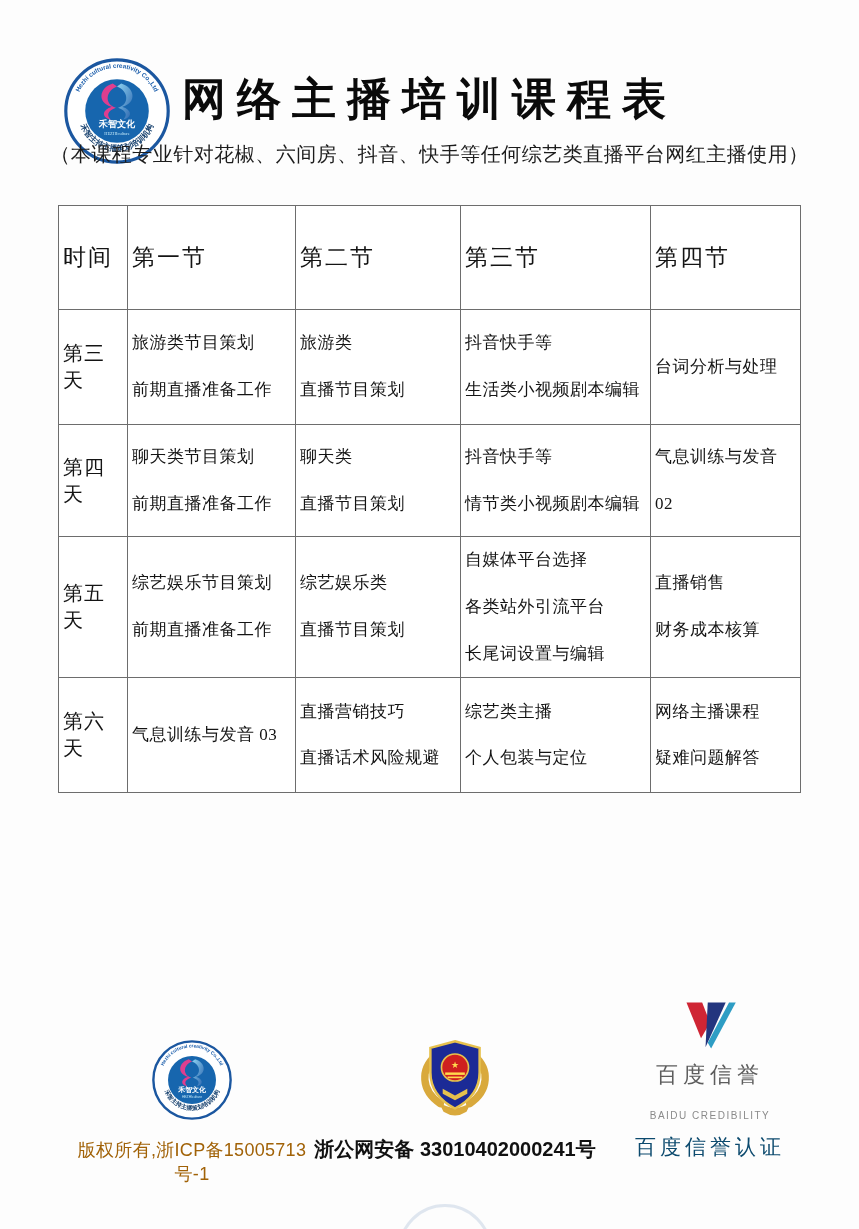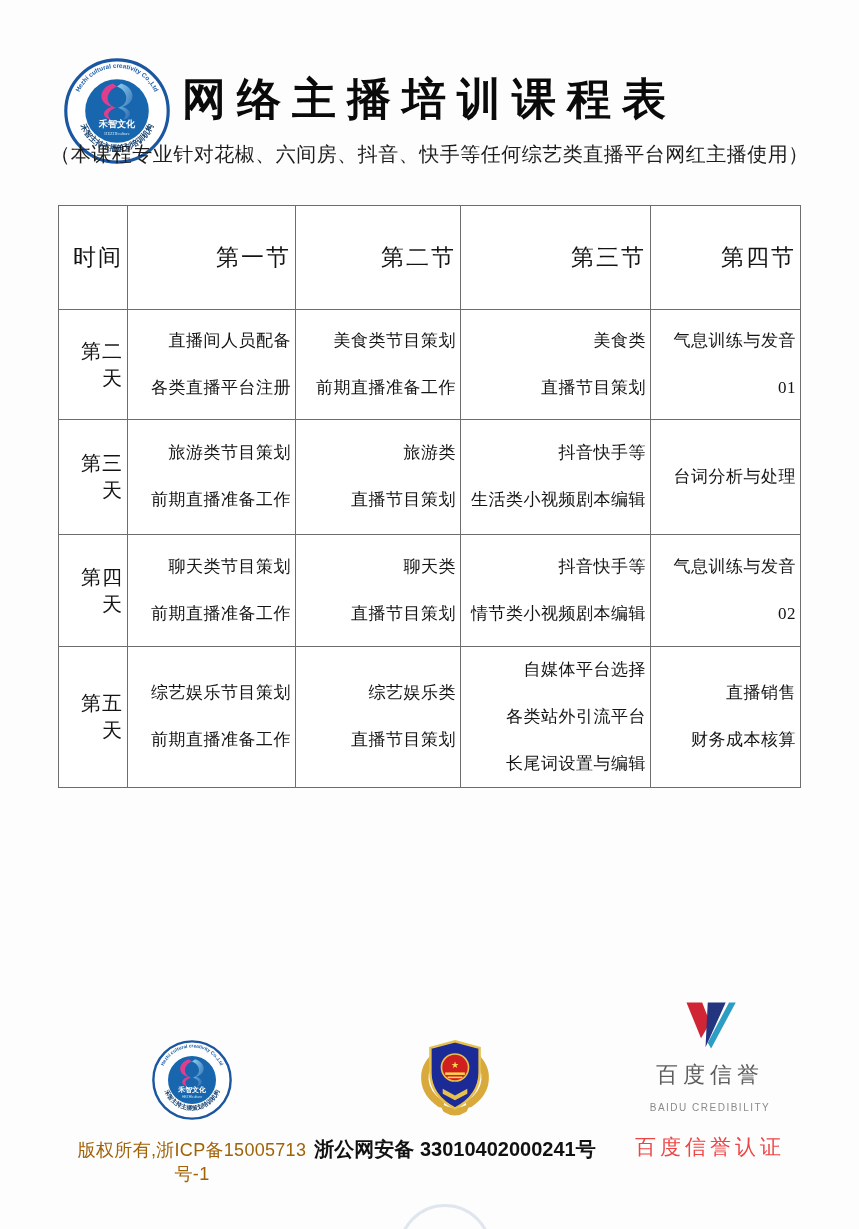--- a/index.html
+++ b/index.html
@@ -17,39 +17,39 @@
   .page-subtitle{
     position:absolute;top:141px;left:0;width:100%;text-align:center;
     font-size:20px;letter-spacing:.5px;color:#1c1c1c;
   }
   
   table.schedule{
     position:absolute;left:58px;top:205px;border-collapse:collapse;table-layout:fixed;
     background:#fff;
   }
   .schedule th,.schedule td{
-    border:1px solid #6d6d6d;text-align:right;vertical-align:middle;
+    border:1px solid #6d6d6d;text-align:left;vertical-align:middle;
     font-weight:normal;padding:0 4px;
   }
   .schedule thead th{font-size:23px;letter-spacing:2px;}
   .schedule td.day{font-size:20px;letter-spacing:1px;}
   .schedule .cell{font-size:17px;line-height:2.75;white-space:pre-line;letter-spacing:.5px;}
   
   .footer-block{position:absolute;text-align:center;font-family:"Liberation Sans","DejaVu Sans",sans-serif;}
   .f-company{left:62px;top:1040px;width:260px;}
   .f-company .logo-bottom{width:80px;height:80px;display:inline-block;}
   .f-company .copyright{margin-top:14px;font-size:18px;color:#a16207;letter-spacing:.3px;}
   .f-police{left:305px;top:1038px;width:300px;}
   .f-police .badge{width:82px;height:82px;display:inline-block;}
   .f-police .police-no{margin-top:12px;font-size:20px;font-weight:bold;color:#111;}
   .f-baidu{left:630px;top:998px;width:160px;}
   .f-baidu .vlogo{width:68px;height:56px;display:inline-block;}
   .f-baidu .b1{font-size:22px;color:#5d5d5d;letter-spacing:5px;margin-top:2px;}
-  .f-baidu .b2{font-size:10px;color:#8a8a8a;letter-spacing:1.5px;margin-top:12px;}
-  .f-baidu .b3{font-size:21px;color:#ef4444;letter-spacing:4px;margin-top:20px;}
+  .f-baidu .b2{font-size:10px;color:#8a8a8a;letter-spacing:1.5px;margin-top:20px;}
+  .f-baidu .b3{font-size:21px;color:#0c4a6e;letter-spacing:4px;margin-top:12px;}
   
   .watermark-ring{
     position:absolute;left:398px;top:1204px;width:88px;height:88px;border-radius:50%;
     border:3px solid rgba(90,130,180,.18);
   }
 </style>
 </head>
 <body>
 
 <div class="page">
@@ -91,38 +91,20 @@
     <thead>
       <tr style="height:104px">
         <th>时间</th>
         <th>第一节</th>
         <th>第二节</th>
         <th>第三节</th>
         <th>第四节</th>
       </tr>
     </thead>
     <tbody>
-      <tr style="height:110px">
-        <td class="day">第二天</td>
-        <td>
-            <div class="cell">直播间人员配备
-各类直播平台注册</div>
-          </td>
-        <td>
-            <div class="cell">美食类节目策划
-前期直播准备工作</div>
-          </td>
-        <td>
-            <div class="cell">美食类
-直播节目策划</div>
-          </td>
-        <td>
-            <div class="cell">气息训练与发音 01</div>
-          </td>
-      </tr>
       <tr style="height:115px">
         <td class="day">第三天</td>
         <td>
             <div class="cell">旅游类节目策划
 前期直播准备工作</div>
           </td>
         <td>
             <div class="cell">旅游类
 直播节目策划</div>
           </td>
@@ -163,20 +145,38 @@
 直播节目策划</div>
           </td>
         <td>
             <div class="cell">自媒体平台选择
 各类站外引流平台
 长尾词设置与编辑</div>
           </td>
         <td>
             <div class="cell">直播销售
 财务成本核算</div>
+          </td>
+      </tr>
+      <tr style="height:115px">
+        <td class="day">第六天</td>
+        <td>
+            <div class="cell">气息训练与发音 03</div>
+          </td>
+        <td>
+            <div class="cell">直播营销技巧
+直播话术风险规避</div>
+          </td>
+        <td>
+            <div class="cell">综艺类主播
+个人包装与定位</div>
+          </td>
+        <td>
+            <div class="cell">网络主播课程
+疑难问题解答</div>
           </td>
       </tr>
     </tbody>
   </table>
 
   <div class="footer-block f-company">
     <svg class="logo-bottom" viewBox="0 0 100 100">
       <defs>
         <linearGradient id="lgB2" x1="0" y1="0" x2="1" y2="1">
           <stop offset="0" stop-color="#8fd4f2"></stop>

